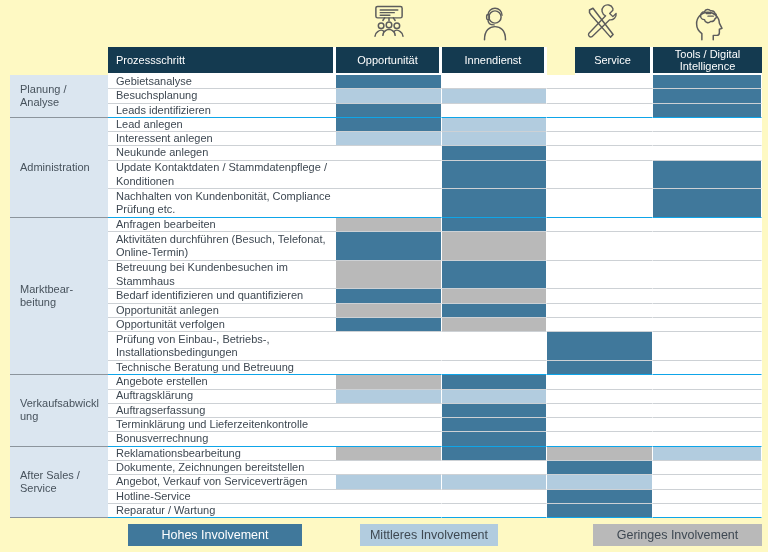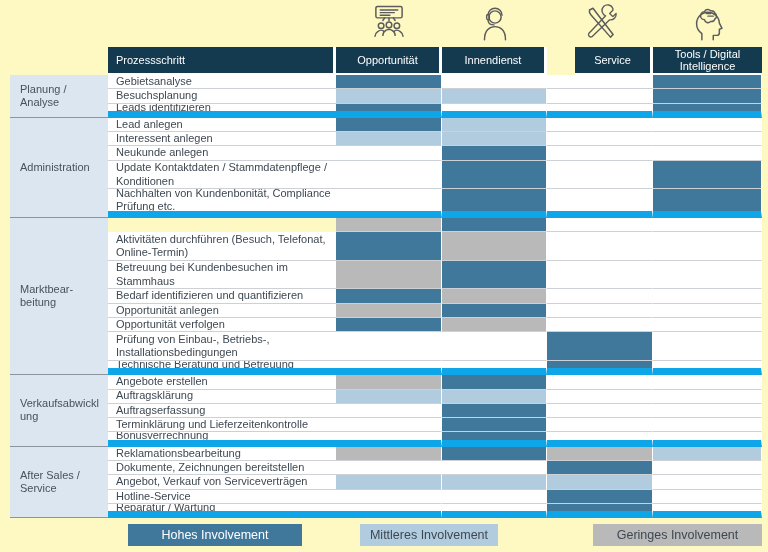--- a/index.html
+++ b/index.html
@@ -20,21 +20,21 @@
   .hcell.c4{grid-column:4;justify-content:center;text-align:center;}
   .hcell.c5{grid-column:5;justify-content:center;text-align:center;}
   .hcell.c6{grid-column:6;justify-content:center;text-align:center;border-right:none;padding:0 6px;}
   .category-cell{background:#DBE6F0;color:#47525C;font-size:11px;line-height:13px;
                  display:flex;align-items:center;padding:2px 4px 2px 10px;
                  border-bottom:1px solid #8C959D;overflow-wrap:anywhere;}
   .process-cell{background:#fff;color:#3E4852;font-size:11px;line-height:13.5px;
                 display:flex;align-items:center;padding:0 4px 0 8px;
                 border-bottom:1px solid #CDD1D5;grid-column:2;overflow:hidden;}
   .role-cell{border-bottom:1px solid #CDD1D5;border-right:1px solid #fff;}
-  .section-end{border-bottom:7px solid #0ea5e9;}
+  .section-end{border-bottom:1px solid #0ea5e9;}
   
   .legend-item{position:absolute;top:524px;height:22px;display:flex;align-items:center;
                justify-content:center;font-size:12.5px;}
   .legend-high{left:128px;width:174px;color:#fff;}
   .legend-medium{left:360px;width:138px;color:#3E4852;}
   .legend-low{left:593px;width:169px;color:#3E4852;}
 </style>
 </head>
 <body>
 
@@ -126,20 +126,21 @@
       <div class="role-cell" style="grid-area: 8 / 3; background: rgb(255, 255, 255);"></div>
       <div class="role-cell" style="grid-area: 8 / 4; background: rgb(64, 120, 155);"></div>
       <div class="role-cell" style="grid-area: 8 / 5; background: rgb(255, 255, 255);"></div>
       <div class="role-cell" style="grid-area: 8 / 6; background: rgb(64, 120, 155);"></div>
       <div class="process-cell section-end" style="grid-row: 9;">Nachhalten von Kundenbonität, Compliance Prüfung etc.</div>
       <div class="role-cell section-end" style="grid-area: 9 / 3; background: rgb(255, 255, 255);"></div>
       <div class="role-cell section-end" style="grid-area: 9 / 4; background: rgb(64, 120, 155);"></div>
       <div class="role-cell section-end" style="grid-area: 9 / 5; background: rgb(255, 255, 255);"></div>
       <div class="role-cell section-end" style="grid-area: 9 / 6; background: rgb(64, 120, 155);"></div>
       <div class="category-cell" style="grid-area: 10 / 1 / span 8; background: rgb(219, 230, 240);">Marktbear-beitung</div>
+      <div class="process-cell" style="grid-row: 10;">Anfragen bearbeiten</div>
       <div class="role-cell" style="grid-area: 10 / 3; background: rgb(185, 185, 185);"></div>
       <div class="role-cell" style="grid-area: 10 / 4; background: rgb(64, 120, 155);"></div>
       <div class="role-cell" style="grid-area: 10 / 5; background: rgb(255, 255, 255);"></div>
       <div class="role-cell" style="grid-area: 10 / 6; background: rgb(255, 255, 255);"></div>
       <div class="process-cell" style="grid-row: 11;">Aktivitäten durchführen (Besuch, Telefonat, Online-Termin)</div>
       <div class="role-cell" style="grid-area: 11 / 3; background: rgb(64, 120, 155);"></div>
       <div class="role-cell" style="grid-area: 11 / 4; background: rgb(185, 185, 185);"></div>
       <div class="role-cell" style="grid-area: 11 / 5; background: rgb(255, 255, 255);"></div>
       <div class="role-cell" style="grid-area: 11 / 6; background: rgb(255, 255, 255);"></div>
       <div class="process-cell" style="grid-row: 12;">Betreuung bei Kundenbesuchen im Stammhaus</div>

